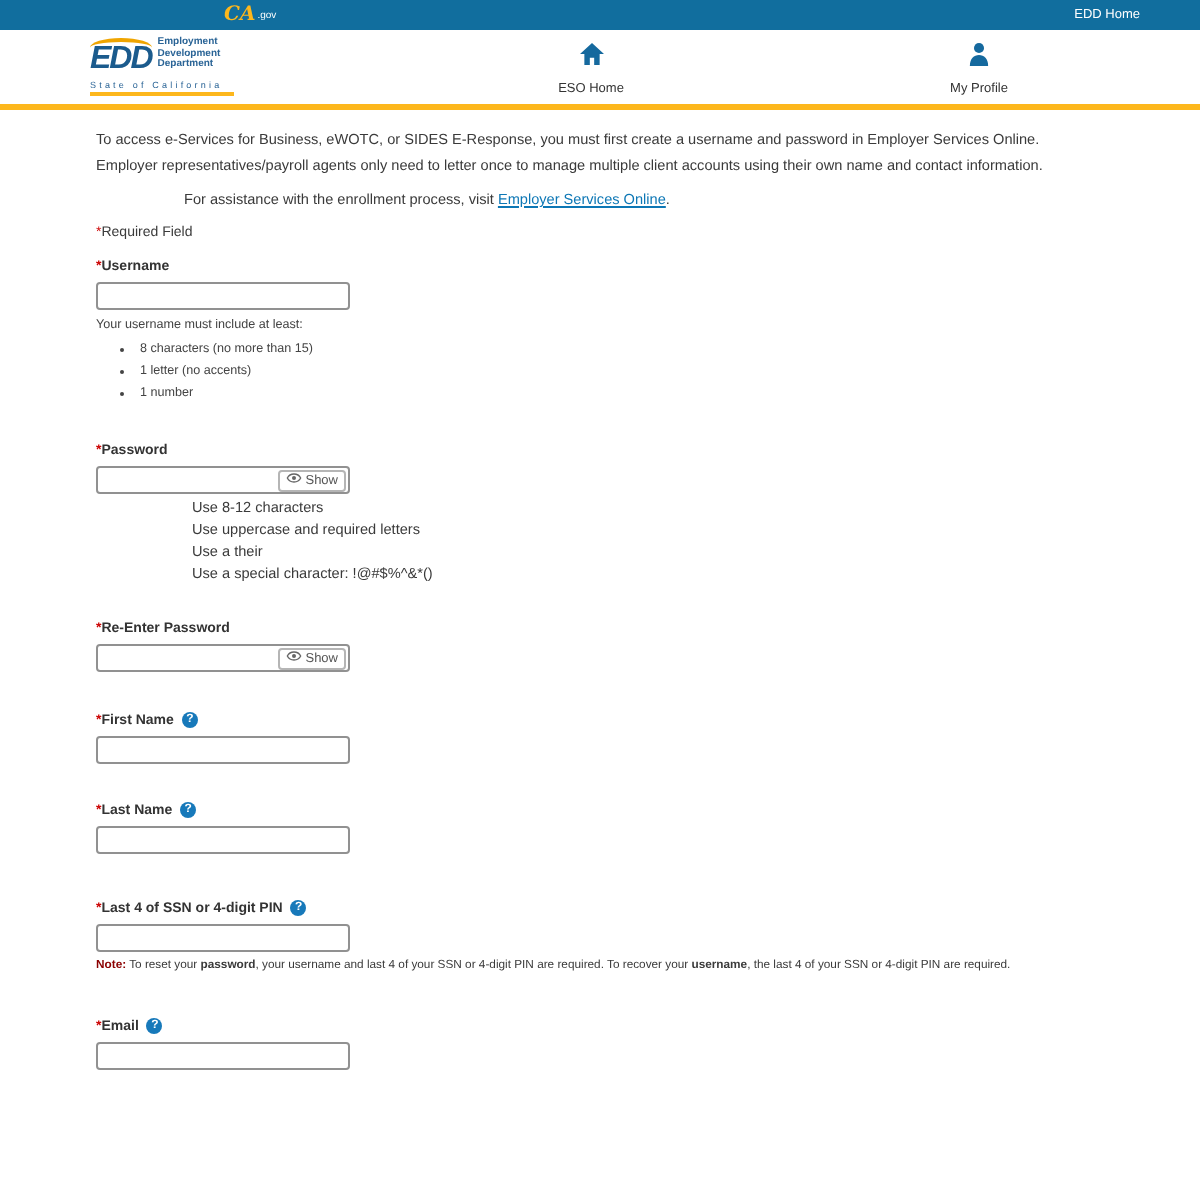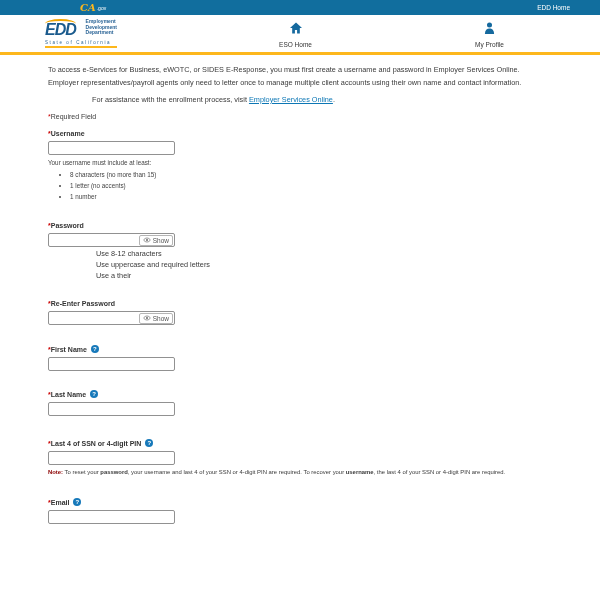--- a/index.html
+++ b/index.html
@@ -1,31 +1,31 @@
 <!DOCTYPE html>
 <html><head>
 <meta charset="utf-8">
 <style>
   * { margin:0; padding:0; box-sizing:border-box; }
   html,body { width:600px; height:600px; overflow:hidden; background:#fff;
     font-family:"Liberation Sans", sans-serif; color:#3a3a3a; }
 
   
   .topbar { height:15px; background:#116e9e; display:flex; align-items:center; }
-  .ca-logo { margin-left:80px; display:flex; align-items:center; cursor:pointer; }
+  .ca-logo { margin-left:112px; display:flex; align-items:center; cursor:pointer; }
   .ca-logo .ca { font-family:"DejaVu Serif", serif; font-style:italic; font-weight:bold;
     color:#fdb71c; font-size:10px; line-height:10px; }
   .ca-logo .gov { color:#ffffff; font-size:5px; line-height:6px; margin-left:1px; }
   .topbar-link { margin-left:auto; margin-right:30px; color:#fff; font-size:6.5px;
     text-decoration:none; cursor:pointer; }
 
   
   .header { height:37px; background:#fff; position:relative; }
   .edd-logo { position:absolute; left:45px; top:4px; cursor:pointer; }
-  .edd-top { display:flex; align-items:flex-start;justify-content:space-between; }
+  .edd-top { display:flex; align-items:flex-start; }
   .edd-acronym { font-size:16px; font-weight:800; font-style:italic; color:#1b5b8d;
     line-height:16px; letter-spacing:-1px; border-top:2px solid #f0a500;
     border-radius:60% 60% 0 0 / 30% 30% 0 0; padding-top:1px; }
   .edd-lines { display:flex; flex-direction:column; margin-left:3px; }
   .edd-lines span { font-size:5px; font-weight:bold; color:#2a6496; line-height:5.5px; }
   .edd-tagline { font-size:4.5px; color:#2a6496; letter-spacing:1.6px; margin-top:2px;
     border-bottom:2px solid #fdb71c; padding-bottom:1px; width:72px; }
   .hnav { position:absolute; top:5px; display:flex; flex-direction:column;
     align-items:center; cursor:pointer; }
   .hnav .lbl { font-size:6.5px; color:#333; margin-top:3px; }
@@ -153,20 +153,21 @@
             <circle cx="12" cy="8" r="3" fill="#666"></circle>
           </svg>
         </span>
         <span>Show</span>
       </button>
     </div>
     <div class="pw-hints">
       <div>Use 8-12 characters</div>
       <div>Use uppercase and required letters</div>
       <div>Use a their</div>
+      <div>Use a special character: !@#$%^&amp;*()</div>
     </div>
   </div>
 
   <div class="grp mt-repw">
     <label>
         <span class="req">*</span>
         <span>Re-Enter Password</span>
       </label>
     <div class="pw-wrap">
       <input class="tbox" type="password" style="">

